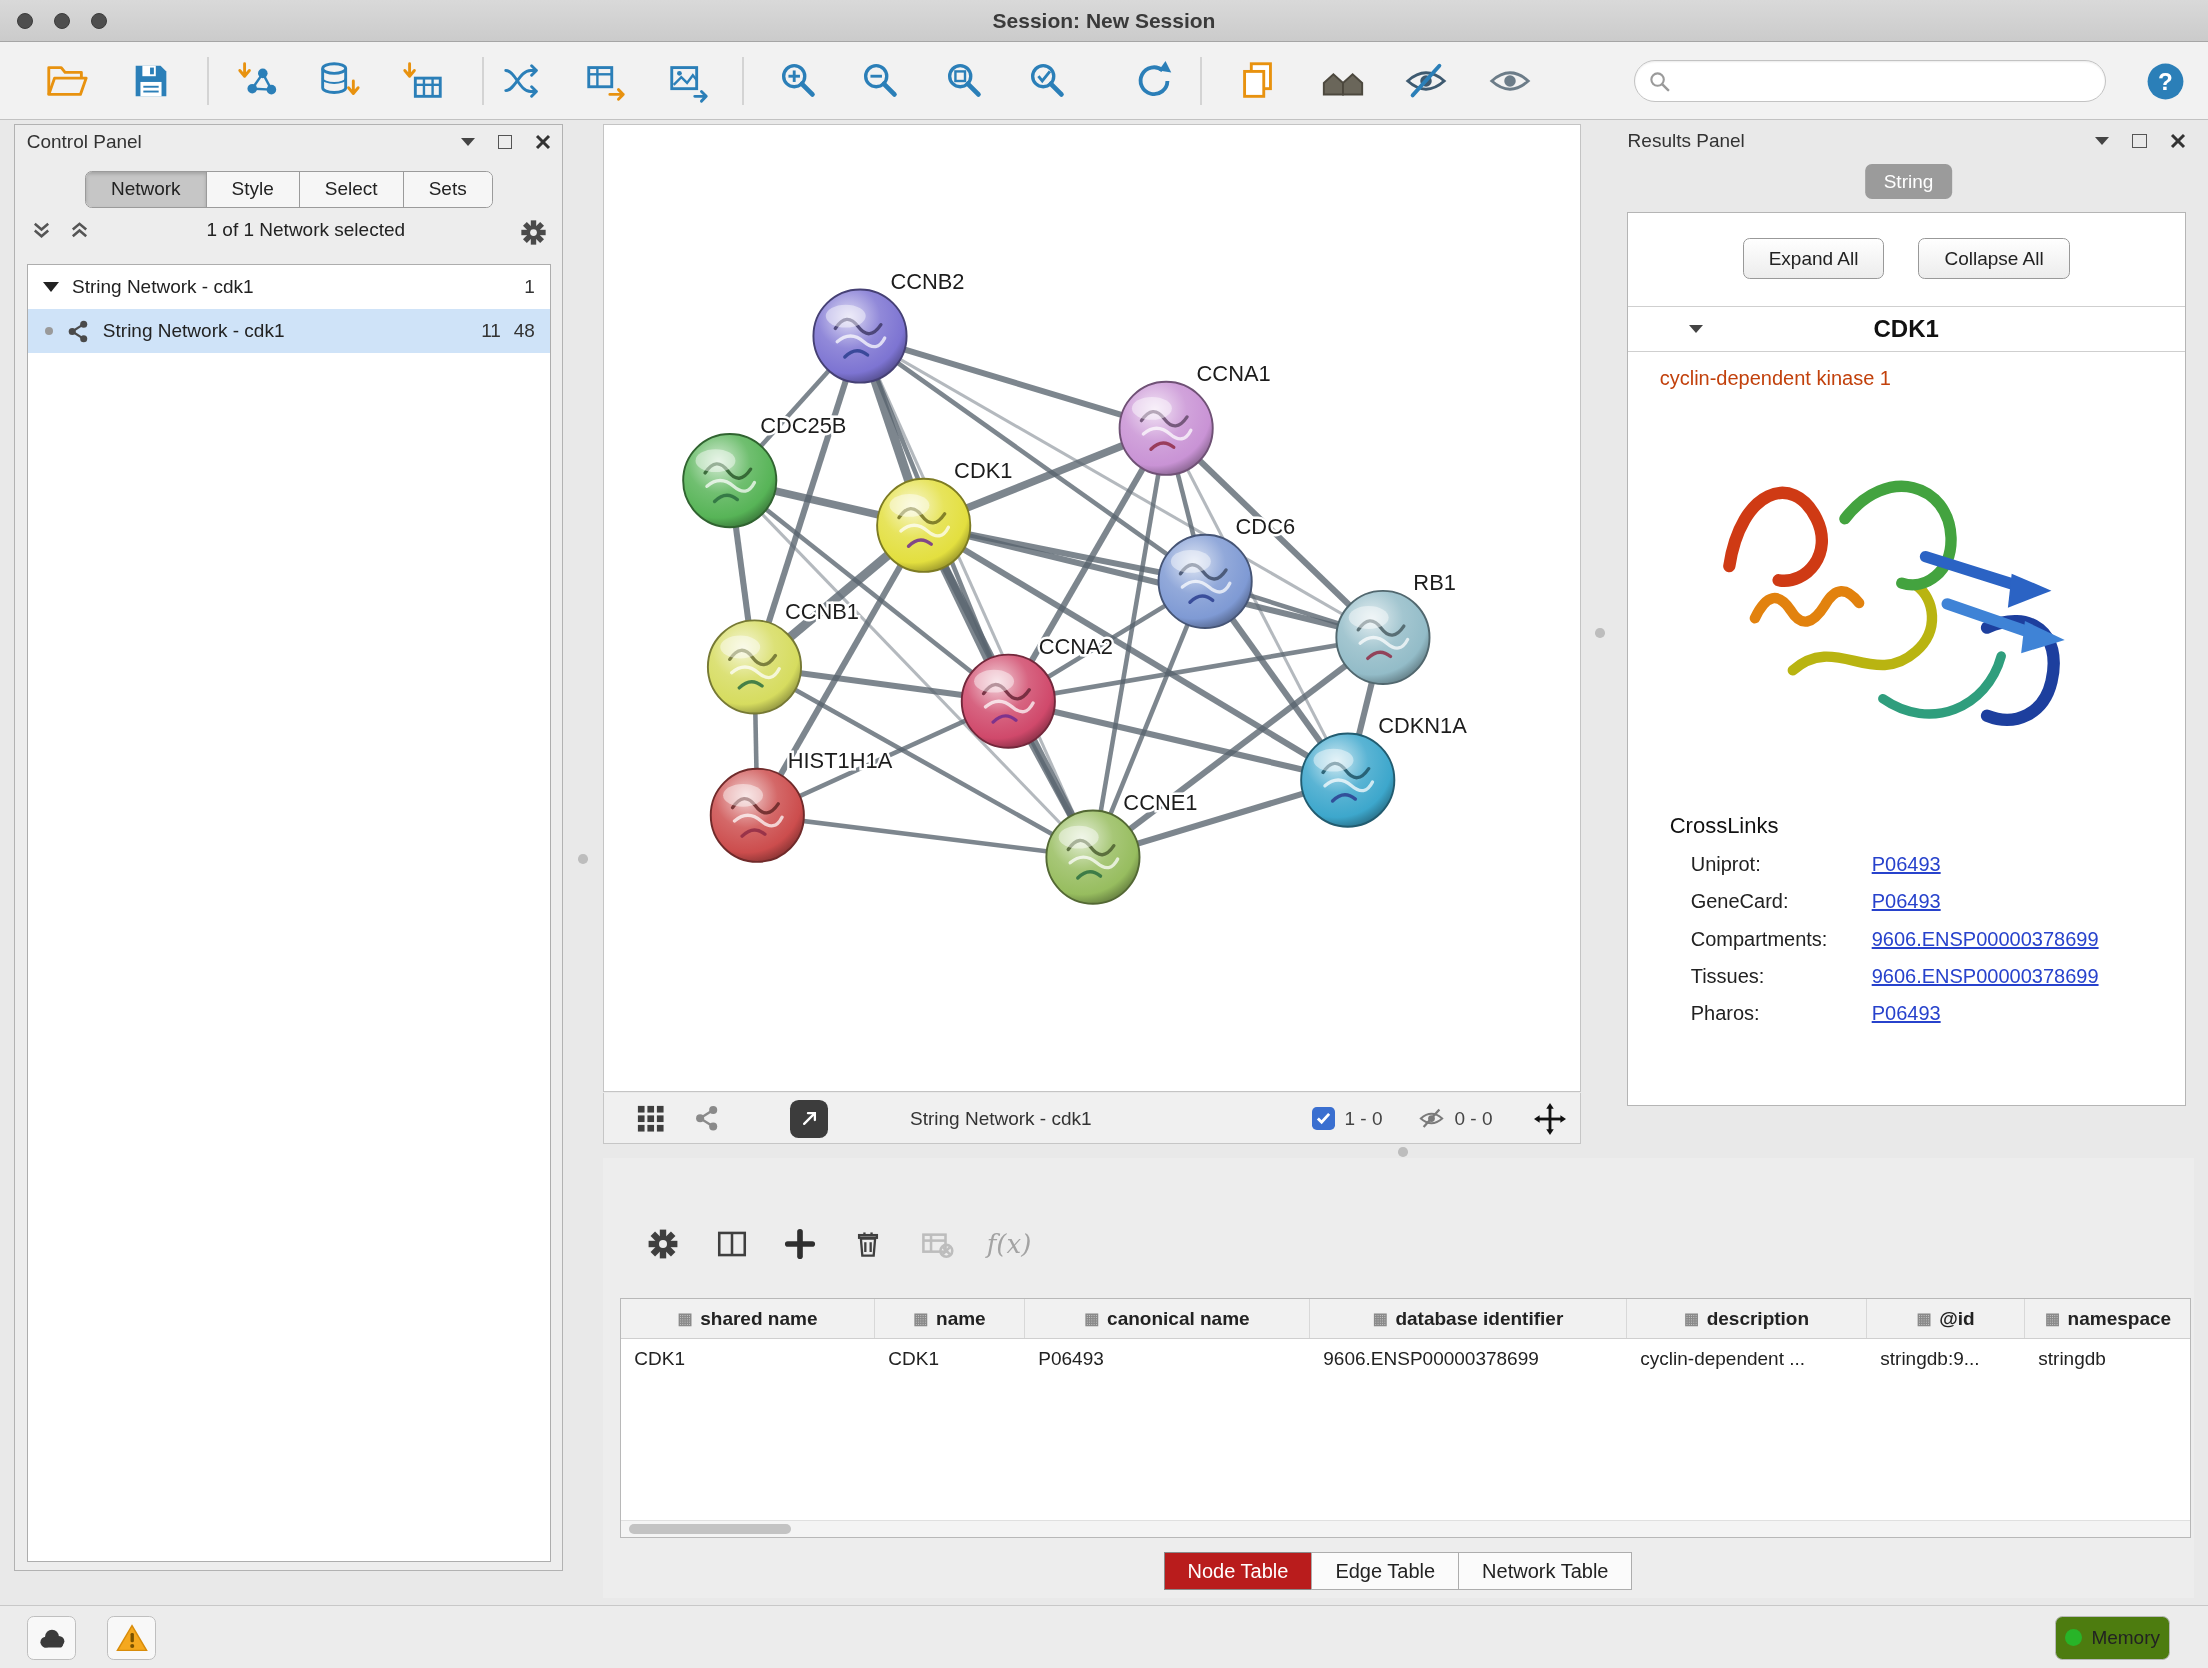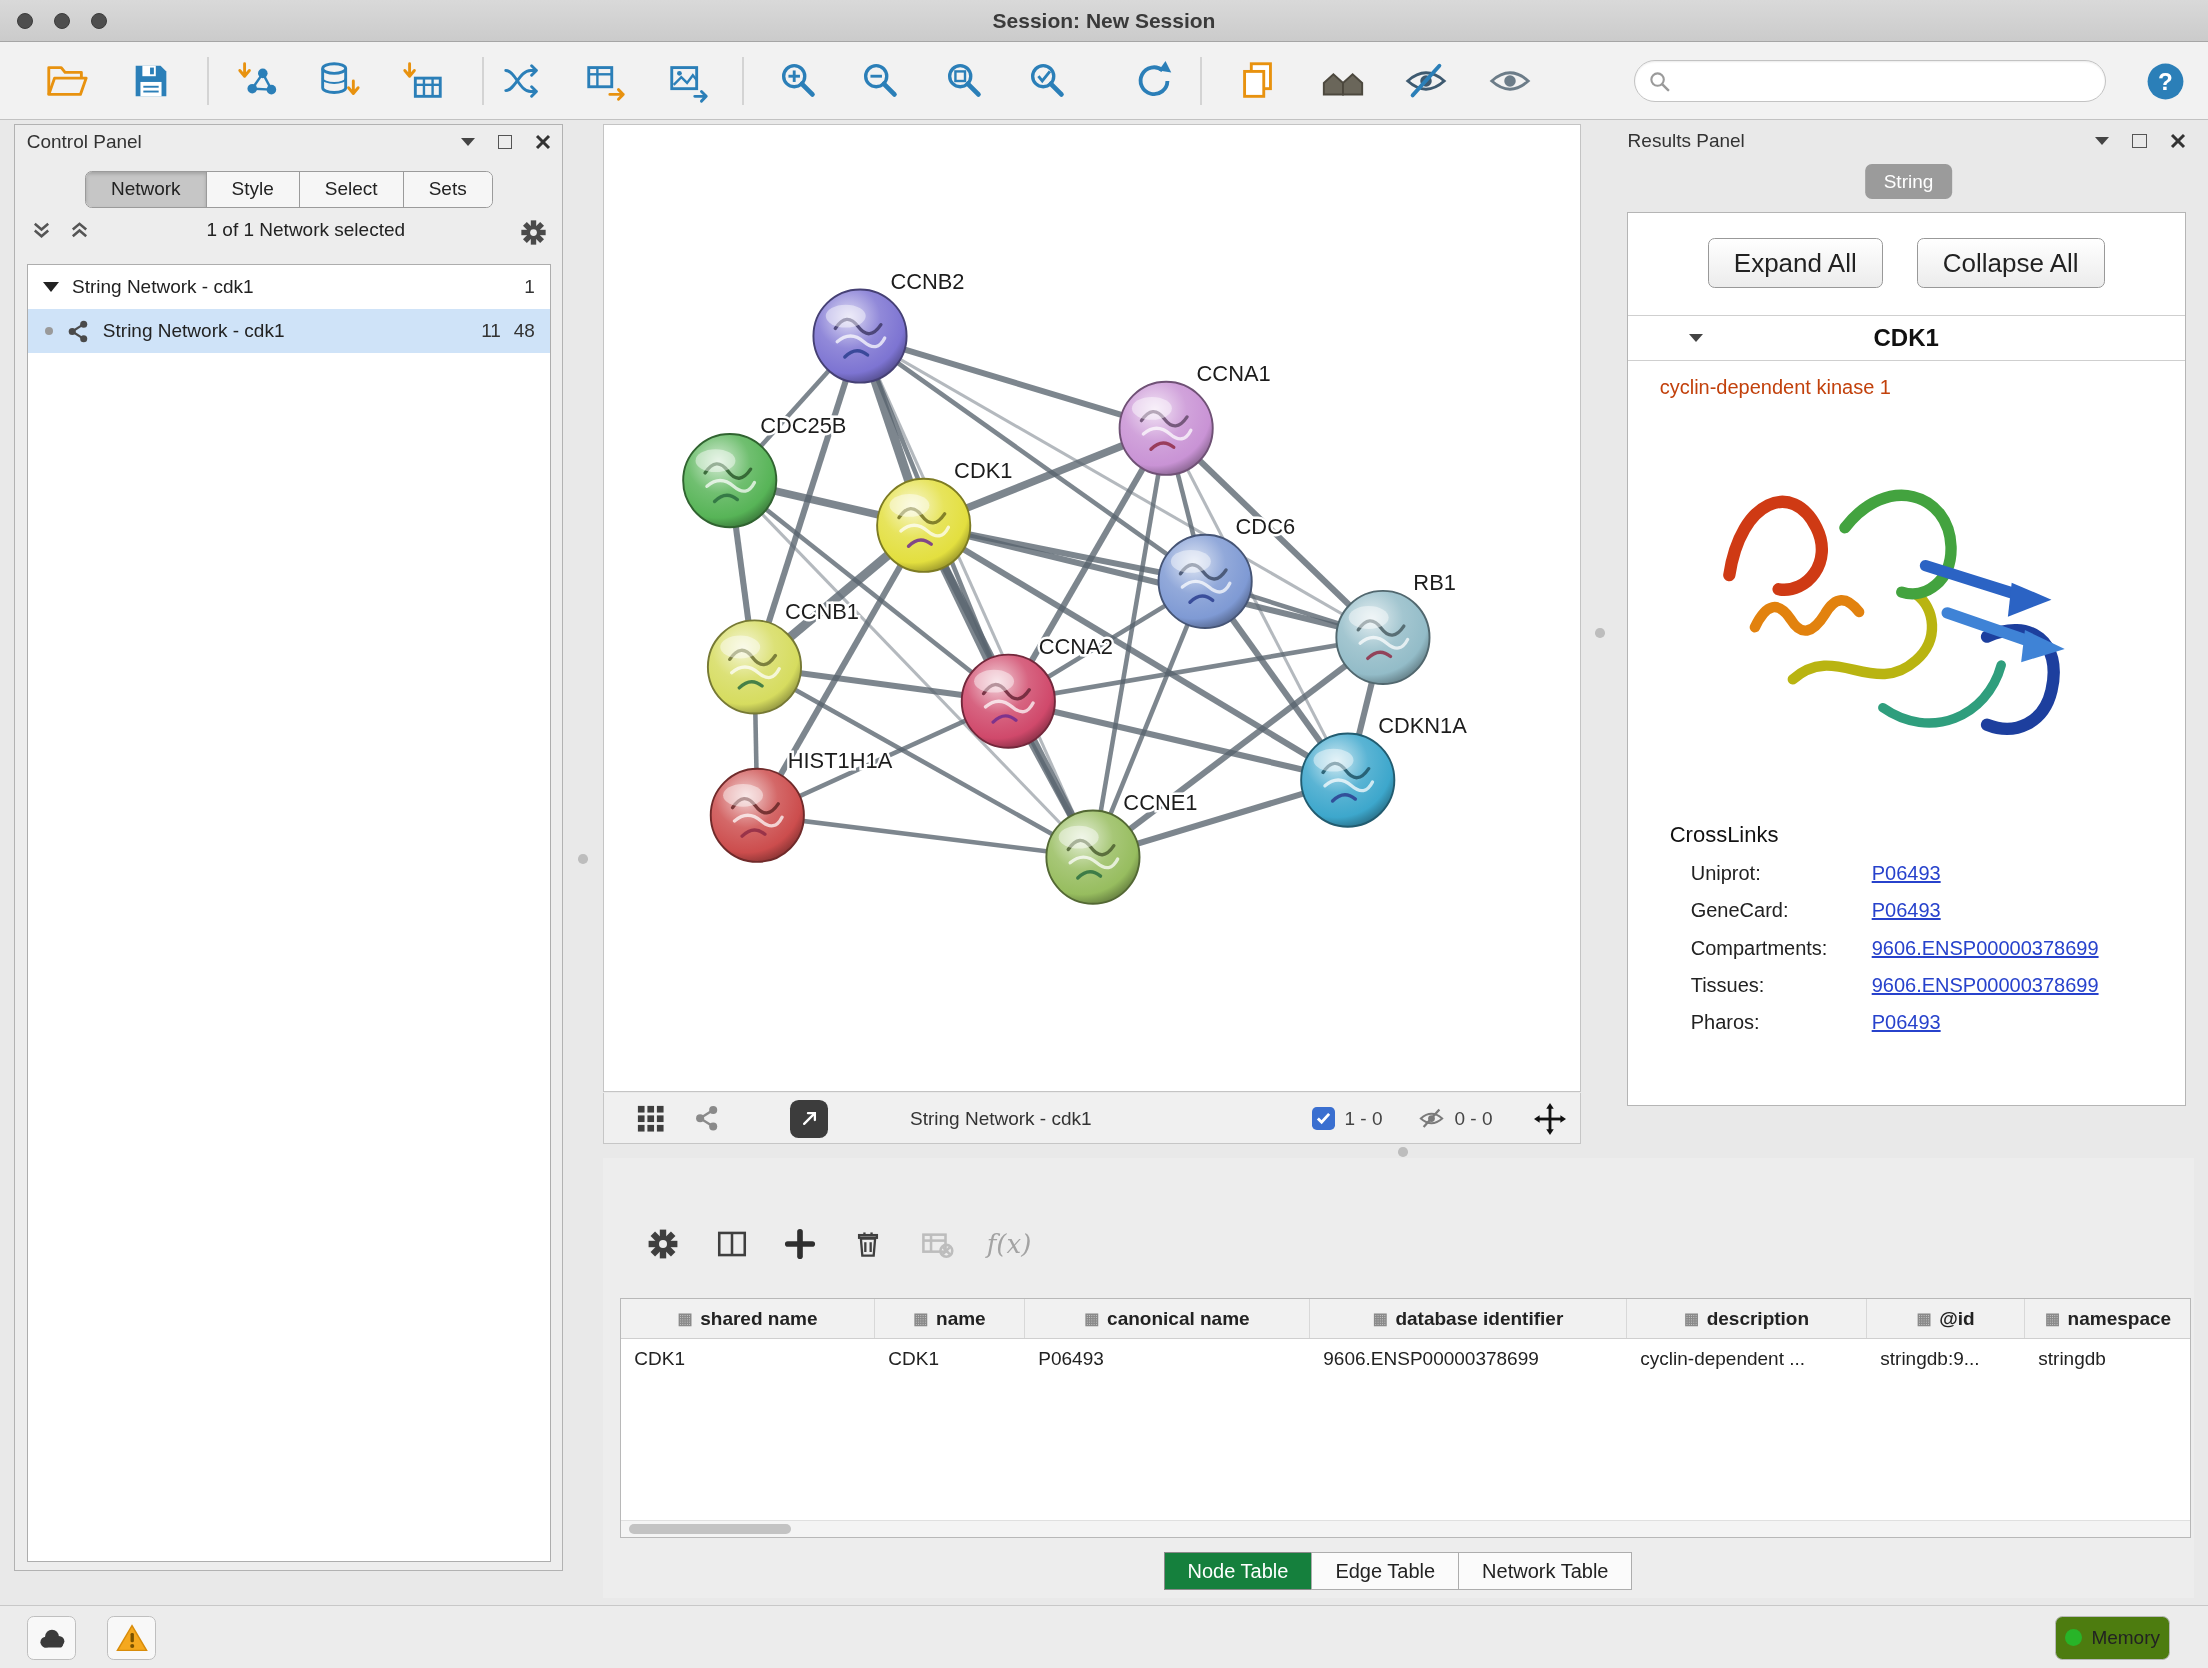--- a/index.html
+++ b/index.html
@@ -51,21 +51,21 @@
 .cbox{width:23px;height:23px;background:#3a6fd0;border-radius:4.8px;display:flex;align-items:center;justify-content:center}
 .cnt{font-size:19px;color:#444;margin-left:9.5px}
 .netbar-title{font-size:19px;color:#333}
 
 
 .results-panel{position:absolute;left:1620px;top:124px;width:577px;height:1010px}
 .rp-header{position:relative;height:34px;padding-top:5.7px;padding-left:7.6px}
 .rp-badge{position:absolute;top:40px;left:50%;transform:translateX(-50%);background:#9b9b9b;color:#fff;font-size:19px;padding:6.7px 19px;border-radius:6.7px}
 .rp-card{position:absolute;left:6.7px;top:88px;width:559px;height:894px;background:#fff;border:1px solid #b5b5b5}
 .rp-buttons{display:flex;justify-content:center;gap:34px;margin-top:25px}
-.rp-btn{font-size:26px;padding:8.6px 25px;border:1px solid #999;border-radius:6.7px;background:linear-gradient(#fff,#ececec);color:#222}
+.rp-btn{font-size:19px;padding:8.6px 25px;border:1px solid #999;border-radius:6.7px;background:linear-gradient(#fff,#ececec);color:#222}
 .rp-sec-head{margin-top:27px;height:46px;border-top:1px solid #cfcfcf;border-bottom:1px solid #cfcfcf;display:flex;align-items:center;position:relative}
 .rp-sec-head .tri{position:absolute;left:61px}
 .rp-gene{flex:1;text-align:center;font-weight:bold;font-size:24px;color:#111}
 .rp-desc{margin:15px 0 0 32px;font-size:20px;color:#c2410c}
 .rp-protein{display:block;margin:15px auto 0}
 .rp-cl-title{margin:28.5px 0 0 42px;font-weight:normal;font-size:22px;color:#111}
 .cl-row{margin:14.3px 0 0 63px;font-size:20px;display:flex}
 .cl-label{display:inline-block;width:181px;color:#222}
 .cl-link{color:#2742cc;text-decoration:underline}
 
@@ -77,21 +77,21 @@
 .tbl{position:absolute;left:17px;top:140px;width:1571px;height:240px;background:#fff;border:1px solid #b8b8b8;overflow:hidden}
 .tbl-head{display:flex;height:40px;background:#f1f1f1;border-bottom:1px solid #cfcfcf}
 .th{display:flex;align-items:center;justify-content:center;gap:7.6px;font-size:19px;font-weight:600;color:#222;border-right:1px solid #d8d8d8;overflow:hidden;white-space:nowrap;flex:none}
 .th-icon{color:#8a8a8a;font-size:16px}
 .tbl-row{display:flex;height:40px;align-items:center}
 .td{padding-left:13.3px;font-size:19px;color:#222;overflow:hidden;white-space:nowrap;flex:none}
 .hscroll{position:absolute;left:0;right:0;bottom:0;height:17px;background:#f4f4f4;border-top:1px solid #e0e0e0}
 .hscroll .thumb{position:absolute;left:7.6px;top:2.9px;width:162px;height:10.5px;border-radius:5.7px;background:#c3c3c3}
 .tp-tabs{position:absolute;left:0;right:0;top:394px;display:flex;justify-content:center}
 .tp-tab{font-size:20px;padding:6.7px 23px;background:#fbfbfb;border:1px solid #adadad;margin-left:-1px;color:#222}
-.tp-tab.sel{background:#15803d;color:#fff;border-color:#8a8a8a}
+.tp-tab.sel{background:#b91c1c;color:#fff;border-color:#8a8a8a}
 
 
 .status-bar{position:absolute;left:0;top:1605px;width:2208px;height:63px;background:#ececec;border-top:1px solid #c8c8c8}
 .sq-btn{position:absolute;top:9.5px;width:49px;height:44px;border:1px solid #bfbfbf;border-radius:6.7px;background:#f8f8f8;display:flex;align-items:center;justify-content:center}
 .mem-btn{position:absolute;right:38px;top:9.5px;height:44px;border:1px solid #b9b9b9;border-radius:7.6px;background:#4d7c0f;display:flex;align-items:center;gap:9.5px;padding:0 9px;font-size:19px;color:#222}
 .mem-dot{width:17px;height:17px;border-radius:50%;background:#28b428}
 
 .split-dot{position:absolute;width:9.5px;height:9.5px;border-radius:50%;background:#bdbdbd}
 </style>
 </head>

